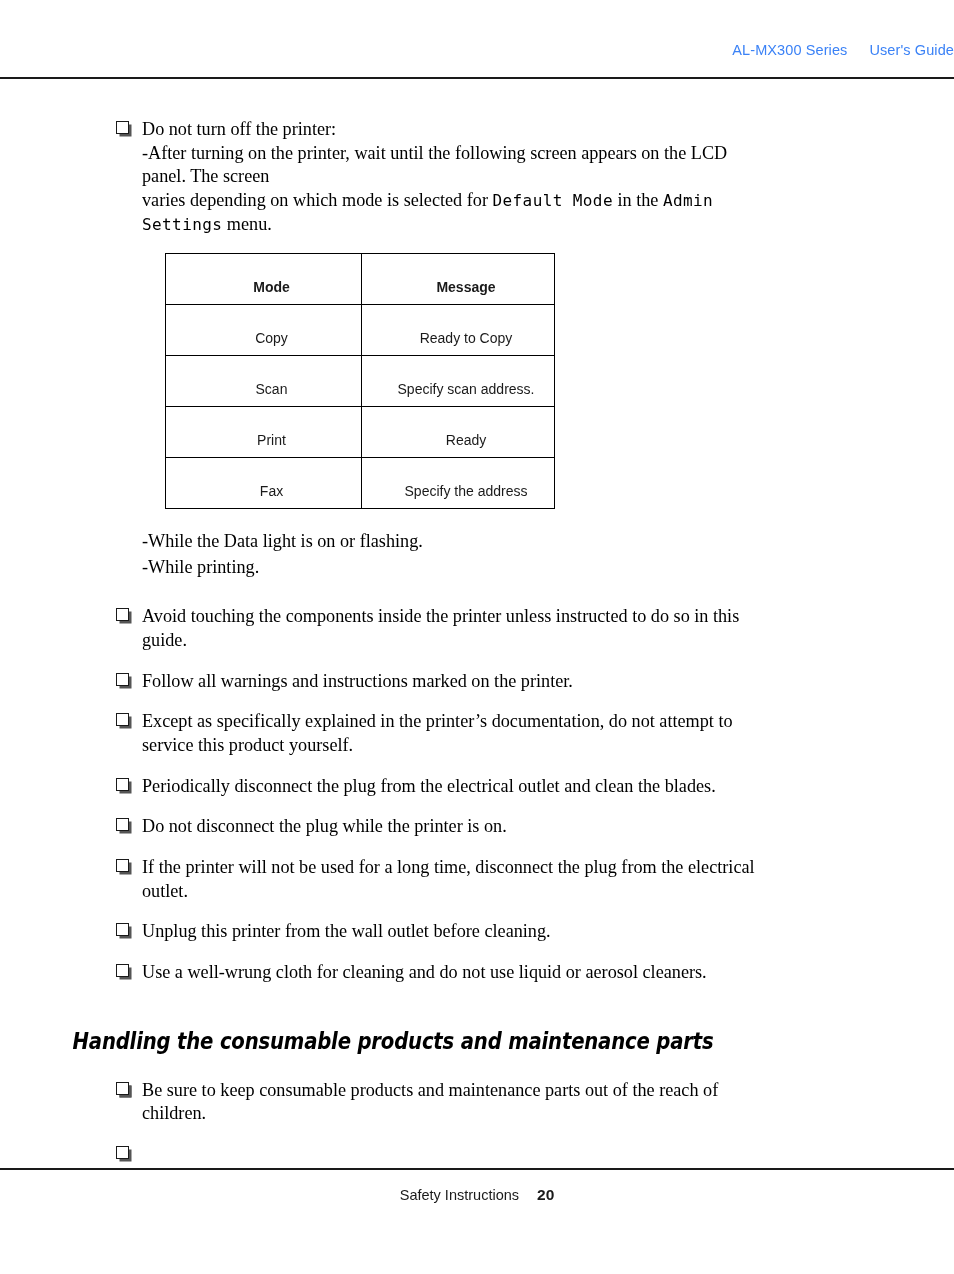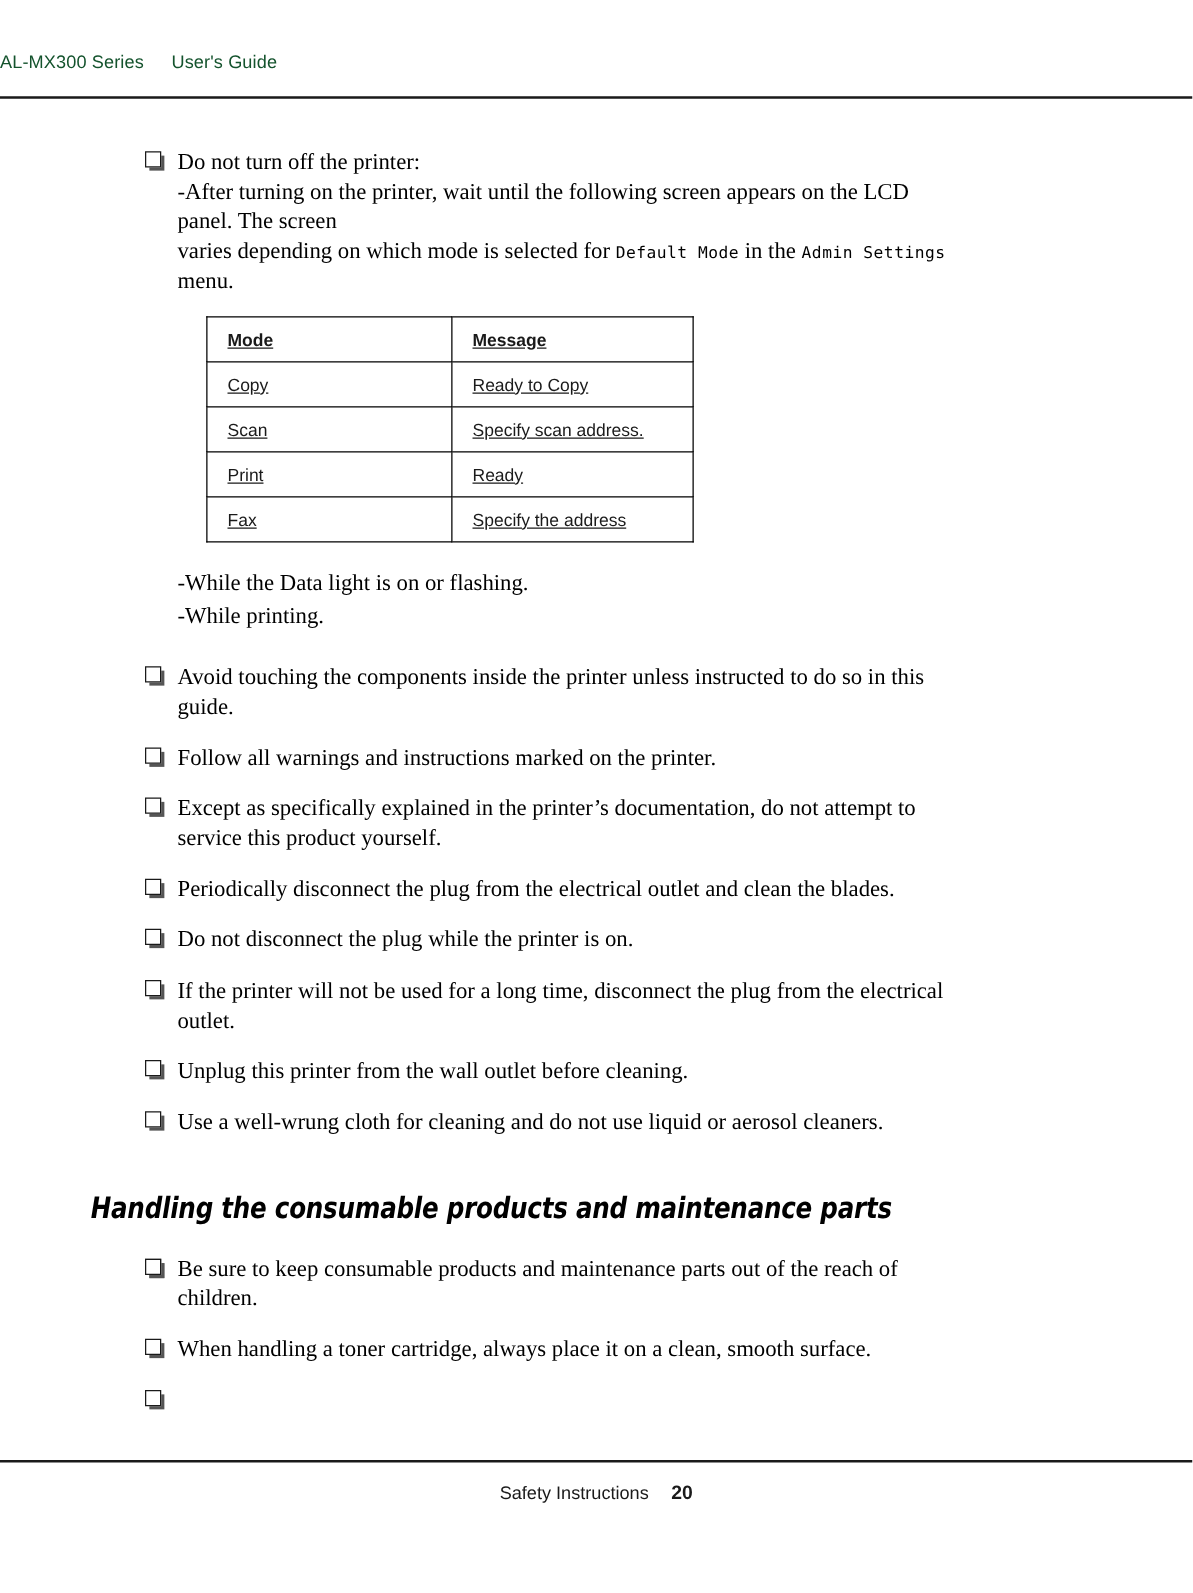--- a/index.html
+++ b/index.html
@@ -15,25 +15,25 @@
     color: #000000;
     overflow: hidden;
   }
 
   
   .page-header {
     position: absolute;
     left: 0;
     top: 42px;
     width: 954px;
-    text-align: left;
+    text-align: right;
     font-family: "Liberation Sans", "DejaVu Sans", sans-serif;
     font-size: 14.5px;
     letter-spacing: 0.1px;
-    color: #14532d;
+    color: #3b82f6;
     padding-right: 0px;
     box-sizing: border-box;
   }
   .page-header .hdr-model { margin-right: 22px; }
   .header-rule {
     position: absolute;
     left: 0;
     top: 77px;
     width: 954px;
     height: 2px;
@@ -104,46 +104,45 @@
     font-size: 18.2px;
     line-height: 1.35;
     margin-top: 20px;
     margin-bottom: 26px;
   }
   .dash-block .sub-line { margin-bottom: 1px; }
 
   
   .mono {
     font-family: "DejaVu Sans Mono", "Liberation Mono", monospace;
-    font-size: 13px;
+    font-size: 16px;
     letter-spacing: 0.4px;
   }
 
   
   .mode-table-wrap {
     padding-left: 165px;
     margin-top: 16px;
     margin-bottom: 8px;
   }
   table.mode-table {
     border-collapse: collapse;
     width: 389px;
     font-family: "Liberation Sans", "DejaVu Sans", sans-serif;
     table-layout: fixed;
   }
   table.mode-table th,
   table.mode-table td {
     border: 1.4px solid #000000;
-    text-align: left;
+    text-align: center;
     vertical-align: middle;
     font-size: 14px;
     color: #1a1a1a;
-    padding: 9px 0 9px 16px;
+    padding: 24px 0 9px 16px;
     height: 17px;
-    text-decoration: underline;
   }
   table.mode-table th { font-weight: bold; }
   table.mode-table col.c-mode { width: 196px; }
   table.mode-table col.c-msg  { width: 193px; }
 
   
   .section-heading {
     margin-top: 42px;
     margin-bottom: 24px;
     padding-left: 78px;
@@ -253,24 +252,20 @@
 
   <div class="bullet-item">
     <span class="bullet-glyph"></span>
   </div>
   <div class="bullet-item">
     <span class="bullet-glyph"></span>
     <span class="bullet-text">Be sure to keep consumable products and maintenance parts out of the reach of children.</span>
   </div>
   <div class="bullet-item">
     <span class="bullet-glyph"></span>
-    <span class="bullet-text">When handling a toner cartridge, always place it on a clean, smooth surface.</span>
-  </div>
-  <div class="bullet-item">
-    <span class="bullet-glyph"></span>
   </div>
 
 </div>
 
 <div class="footer-rule"></div>
 <div class="page-footer">
   <span class="foot-sect">Safety Instructions</span><span class="foot-num">20</span>
 </div>
 
 </body></html>

